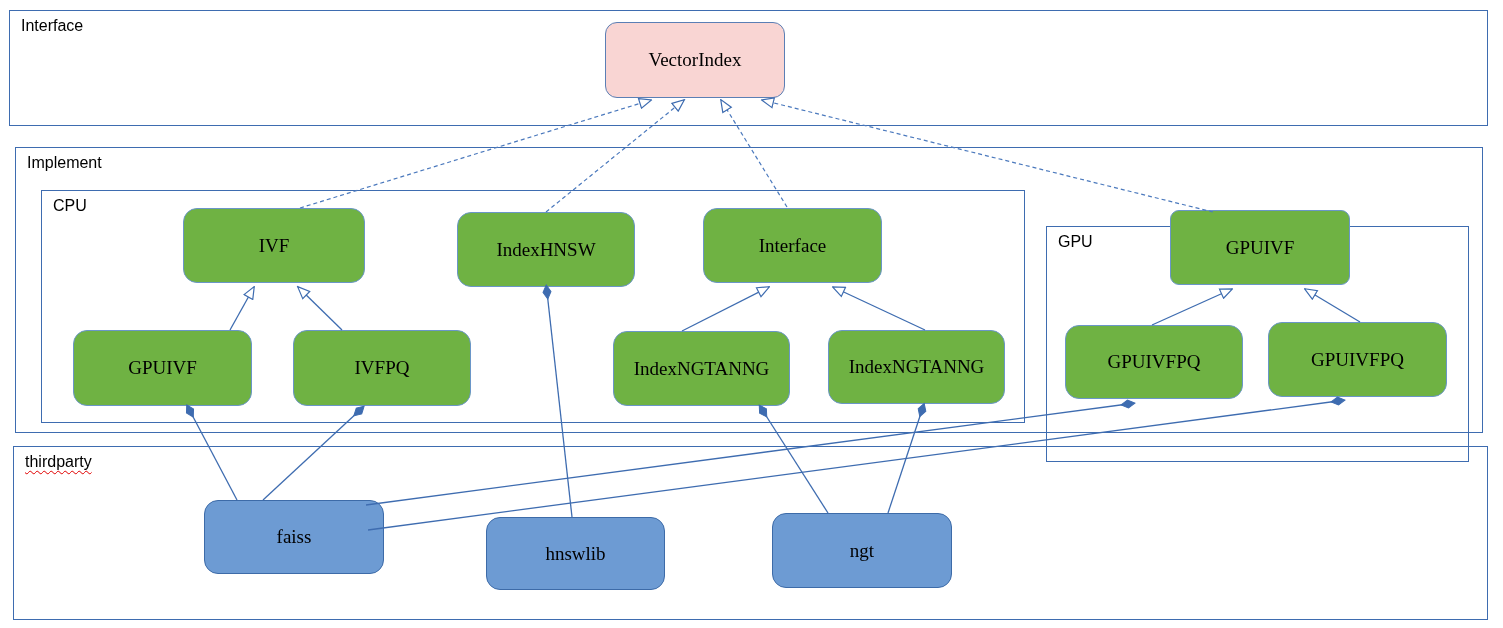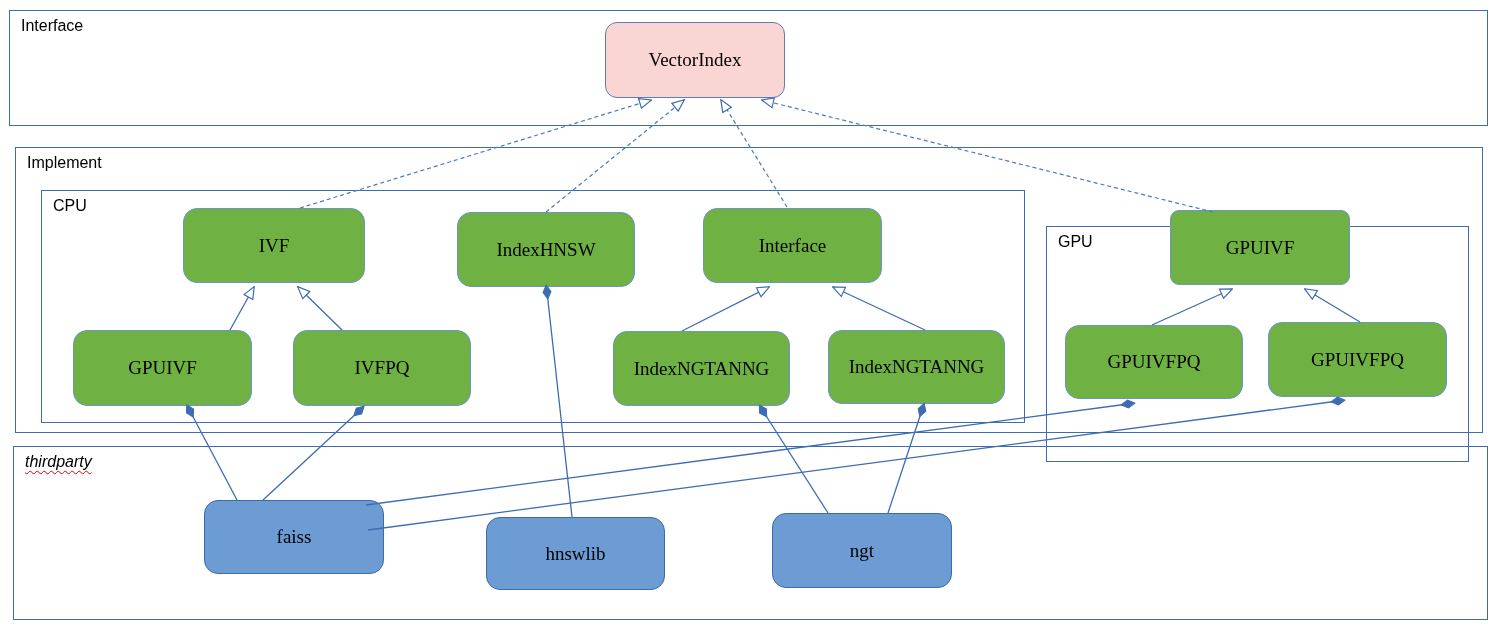--- a/index.html
+++ b/index.html
@@ -19,21 +19,20 @@
   .clabel{
     position:absolute;
     left:11px;top:6px;
     font-size:16px;color:#000000;
     font-family:"Liberation Sans",sans-serif;
     white-space:nowrap;
   }
   .clabel.spell{
     text-decoration:underline wavy var(--spellcheck-underline,#e00000) 1px;
     text-underline-offset:3px;
-    font-style:italic;
   }
   .node{
     position:absolute;
     box-sizing:border-box;
     border-radius:14px;
     display:flex;align-items:center;justify-content:center;
     font-family:"Liberation Serif",serif;
     font-size:19px;color:#000000;
     z-index:2;
   }

